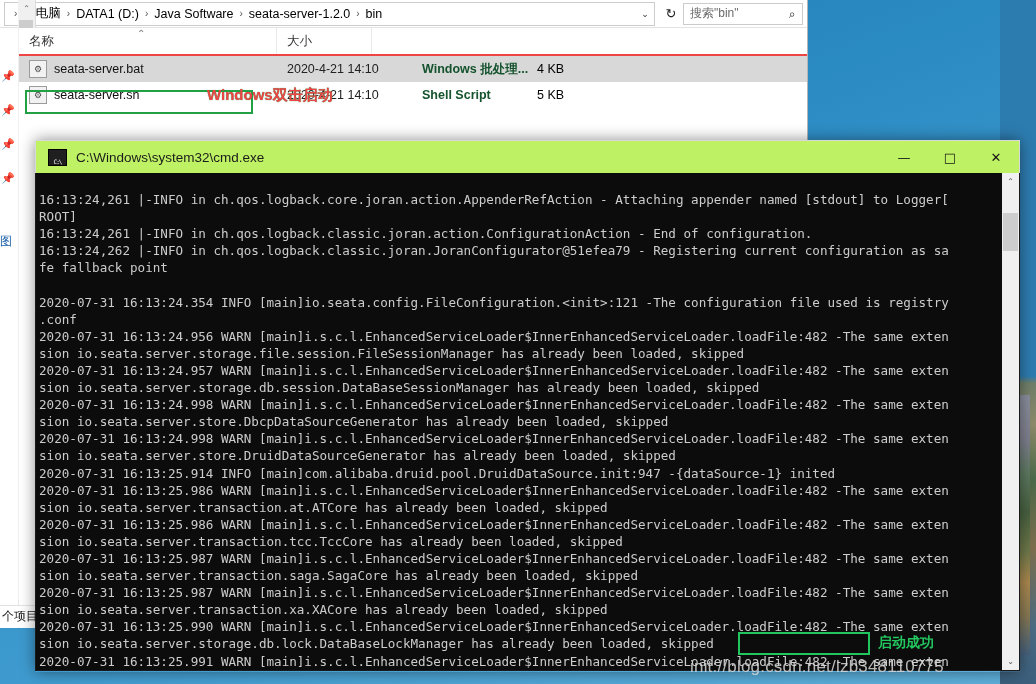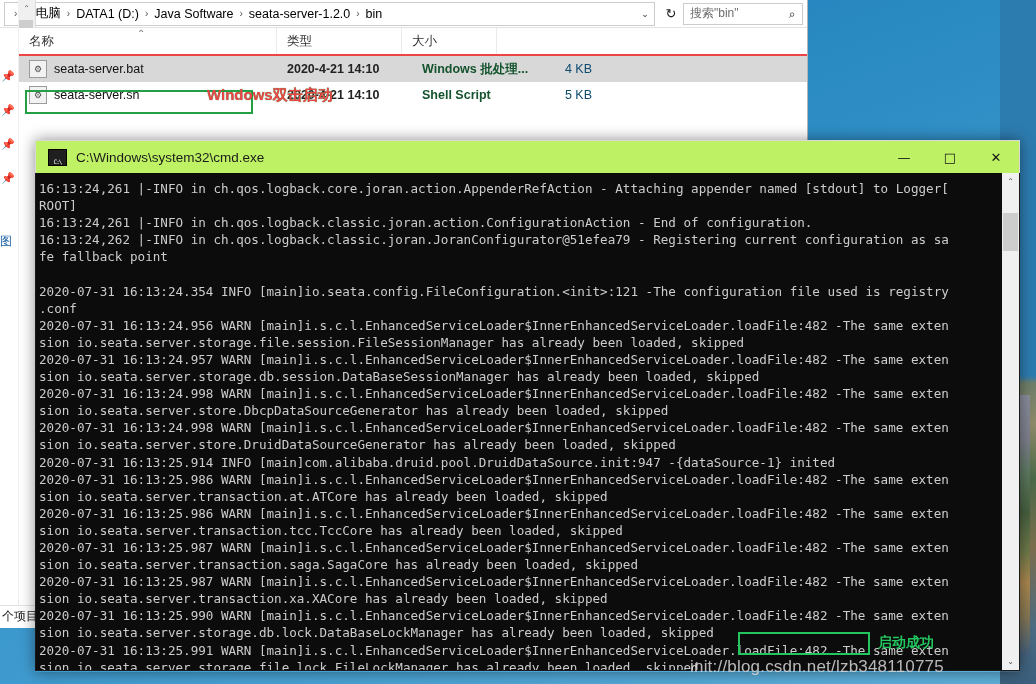--- a/index.html
+++ b/index.html
@@ -58,23 +58,23 @@
   .hdr > div{height:26px;line-height:26px;border-right:1px solid #eaeaea;padding-left:10px;box-sizing:border-box;position:relative;}
   .h-name{width:258px;}
   .h-date{width:135px;}
   .h-type{width:125px;}
   .h-size{width:95px;}
   .sortmark{position:absolute;left:118px;top:-7px;color:#777;font-size:10px;}
 
   .row{display:flex;height:26px;align-items:center;font-size:12.5px;color:#111;}
   .row.sel{background:#d8d8d8;}
   .c-name{width:258px;display:flex;align-items:center;padding-left:10px;box-sizing:border-box;position:relative;}
-  .c-date{width:135px;padding-left:10px;box-sizing:border-box;color:#222;font-weight:bold;}
+  .c-date{width:135px;padding-left:10px;box-sizing:border-box;color:#222;}
   .c-type{width:125px;padding-left:10px;box-sizing:border-box;color:#14532d;font-weight:bold;}
-  .c-size{width:95px;padding-right:12px;box-sizing:border-box;text-align:center;color:#0c4a6e;}
+  .c-size{width:95px;padding-right:12px;box-sizing:border-box;text-align:left;color:#000000;}
   .fico{width:16px;height:16px;margin-right:7px;background:#f2f2f2;border:1px solid #9b9b9b;
     display:flex;align-items:center;justify-content:center;font-size:9px;color:#4a4a4a;flex:none;}
 
   .sel-box{position:absolute;left:6px;top:62px;width:228px;height:24px;border:2px solid #22a043;
     box-sizing:border-box;pointer-events:none;}
   .anno-green{position:absolute;color:#ef4444;font-weight:bold;font-size:15px;
     font-family:"Liberation Sans",sans-serif;text-shadow:0 0 1px #14883a;}
 
   .statusbar{position:absolute;left:0;bottom:0;width:100%;height:22px;border-top:1px solid #e2e2e2;
     background:#fff;font-size:12px;color:#222;display:flex;align-items:center;padding-left:2px;box-sizing:border-box;}
@@ -85,21 +85,21 @@
   .cmd-title{height:33px;background:#bef264;display:flex;align-items:center;
     border:1px solid #d8d8d8;border-bottom:none;box-sizing:border-box;}
   .cmd-icon{width:17px;height:15px;margin-left:12px;margin-right:9px;background:#1f1f1f;
     border:1px solid #000;display:flex;align-items:flex-end;justify-content:center;
     color:#fff;font-size:6px;line-height:7px;letter-spacing:-1px;font-family:"DejaVu Sans Mono",monospace;}
   .cmd-title-text{font-size:13.5px;color:#1b1b1b;flex:1;}
   .wbtn{width:46px;height:33px;display:flex;align-items:center;justify-content:center;
     font-size:13px;color:#141414;font-family:"DejaVu Sans",sans-serif;}
 
   .cmd-body{height:498px;background:#0c0c0c;display:flex;border:1px solid #1a1a1a;border-top:none;box-sizing:border-box;}
-  .cmd-text{flex:1;padding:7px 0 0 3px;overflow:hidden;
+  .cmd-text{flex:1;padding:18px 0 0 3px;overflow:hidden;
     font-family:"DejaVu Sans Mono","Liberation Mono",monospace;
     font-size:12.6px;line-height:17.1px;color:#cccccc;white-space:pre;letter-spacing:0px;}
   .cmd-text .ln{height:17.1px;}
 
   .cmd-scroll{width:17px;background:#f0f0f0;position:relative;flex:none;}
   .cmd-scroll .arw{height:17px;display:flex;align-items:center;justify-content:center;font-size:8px;color:#505050;}
   .cmd-scroll .arw-b{position:absolute;bottom:0;left:0;width:17px;}
   .cmd-scroll .thumb{position:absolute;left:1px;top:40px;width:15px;height:38px;background:#cdcdcd;}
 
   .hl-server{position:absolute;left:738px;top:632px;width:132px;height:23px;
@@ -156,21 +156,20 @@
       <div class="thumb"></div>
       <div class="arw arw-b">⌄</div>
     </div>
 
     <div class="file-pane">
       <div class="hdr">
         <div class="h-name">
           <span>名称</span>
           <span class="sortmark">⌃</span>
         </div>
-        <div class="h-type">类型</div>
         <div class="h-size">大小</div>
       </div>
 
       <div class="row sel">
         <div class="c-name">
           <span class="fico">⚙</span>
           <span>seata-server.bat</span>
         </div>
         <div class="c-date">2020-4-21 14:10</div>
         <div class="c-type">Windows 批处理...</div>

